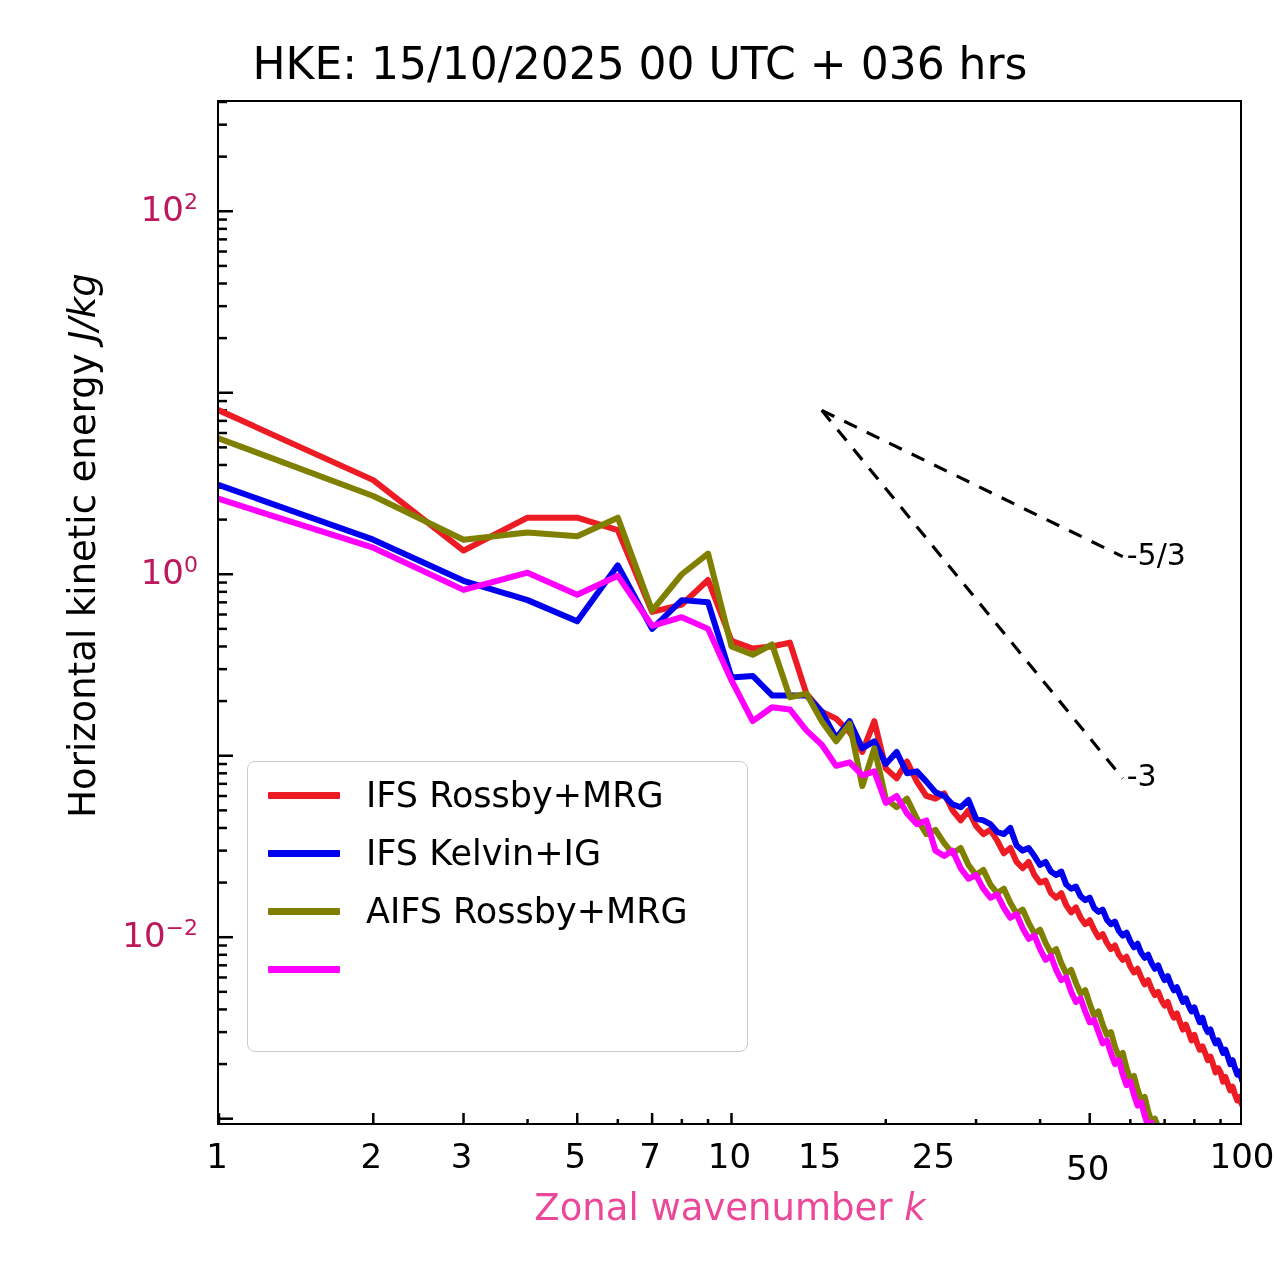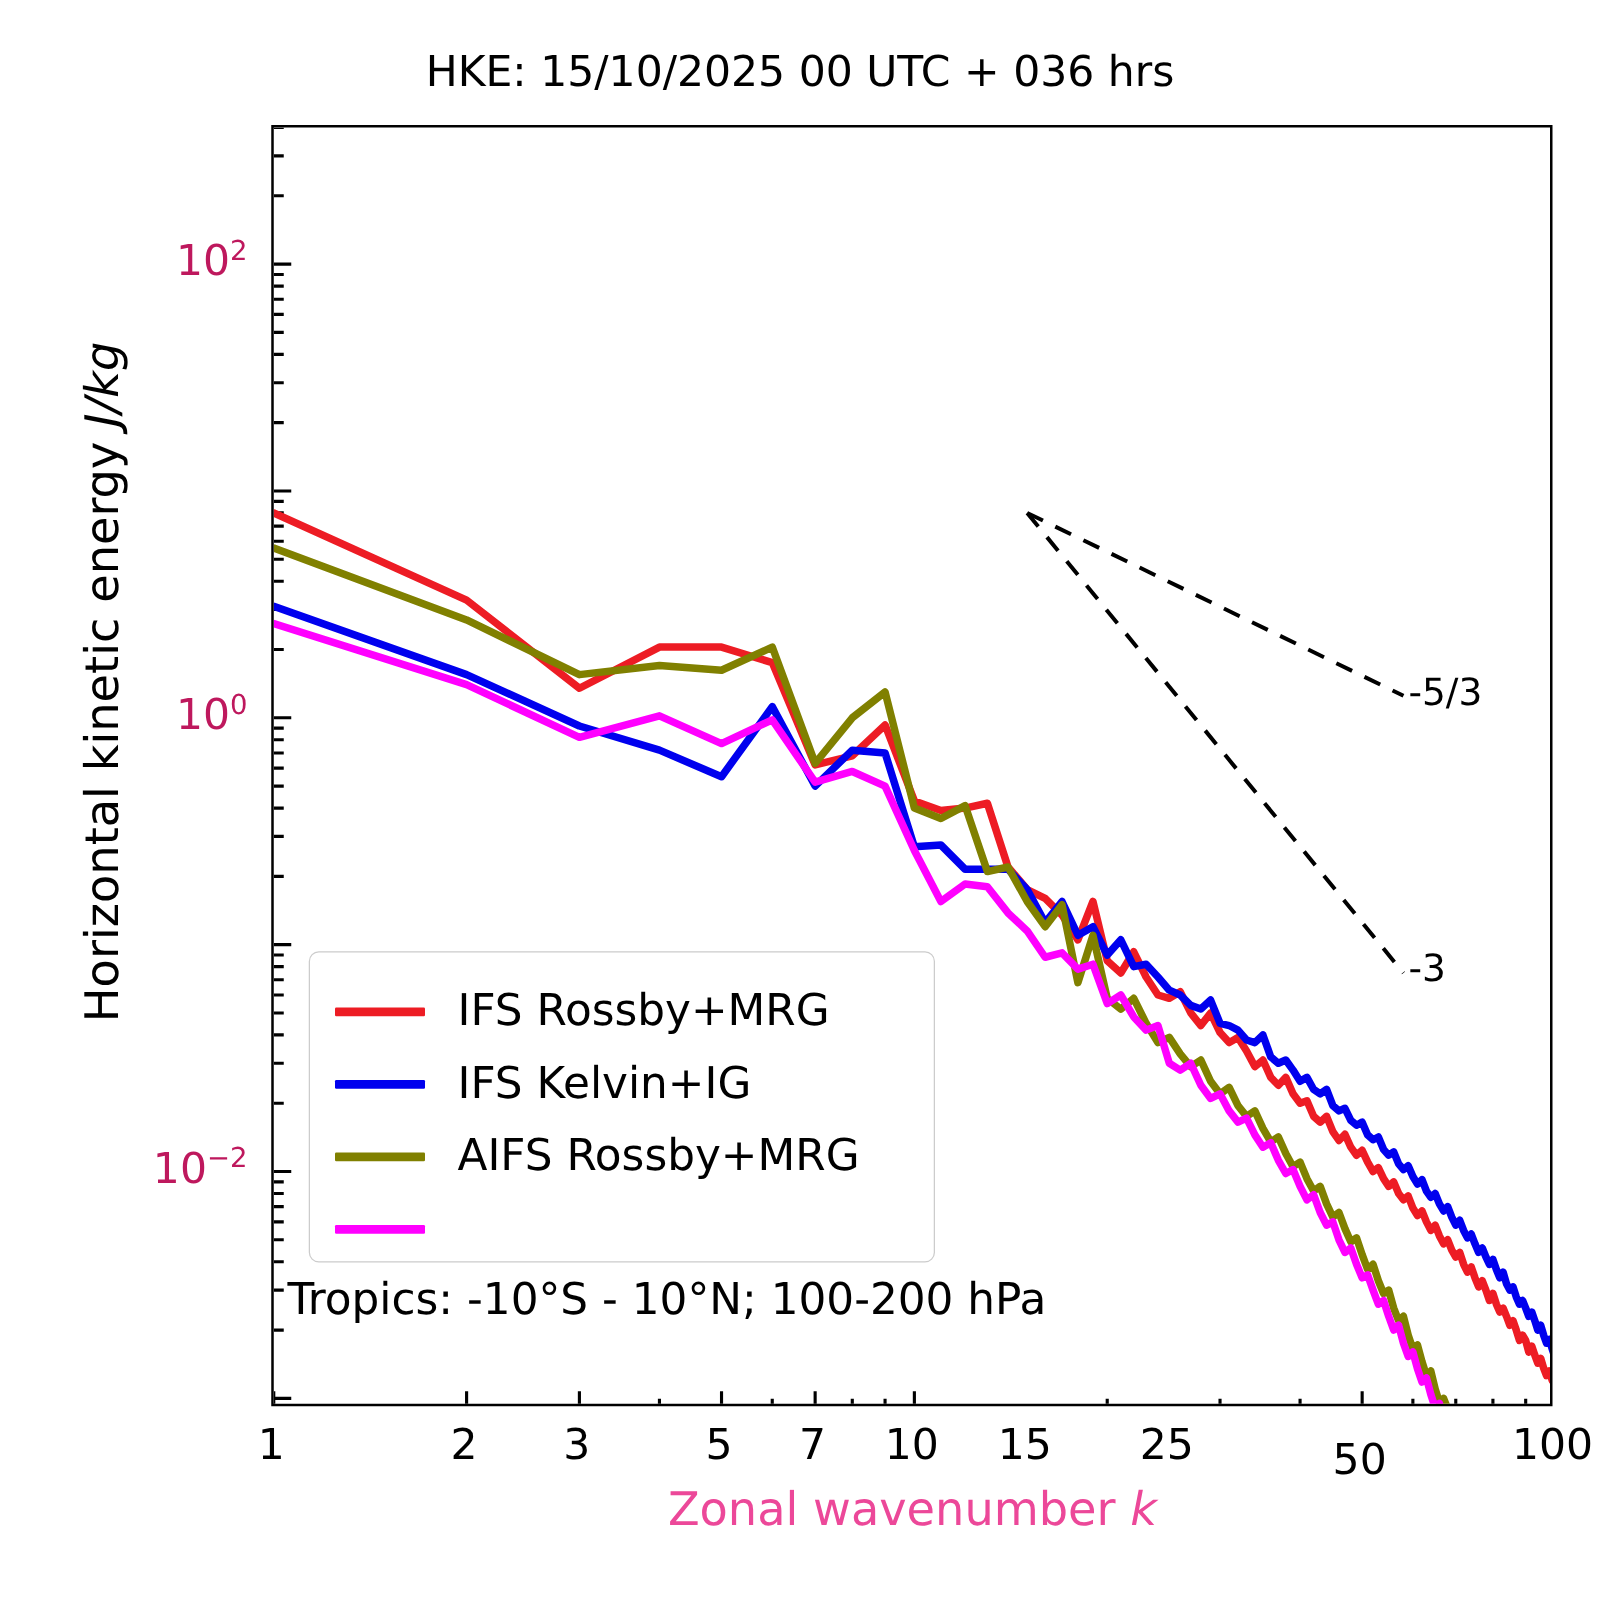--- a/index.html
+++ b/index.html
@@ -2,21 +2,21 @@
 <html><head>
 <meta charset="utf-8">
 <title>HKE spectrum</title>
 <style>
   html,body{margin:0;padding:0;background:#ffffff;}
   body{width:1280px;height:1288px;font-family:"DejaVu Sans",sans-serif;overflow:hidden;}
   #fig{position:relative;width:1280px;height:1288px;background:#ffffff;}
 
   #title{
     position:absolute; left:0; top:38px; width:1280px;
-    text-align:center; font-size:34px; color:#000;
+    text-align:center; font-size:44px; color:#000;
     font-family:"DejaVu Sans",sans-serif; letter-spacing:0px;
   }
 
   #ylabel{
     position:absolute; left:-268px; top:524px; width:700px;
     text-align:center; font-size:37px; color:#000;
     transform:rotate(-90deg); transform-origin:center center;
   }
   #ylabel .it{font-style:italic;}
 
@@ -40,25 +40,25 @@
   }
   .ytick-lab{
     position:absolute; font-size:34px; color:#be185d;
     transform:translateY(-50%); right:1082px; white-space:nowrap;
     text-align:right;
   }
   .ytick-lab sup{font-size:22px;vertical-align:super;}
 
   #legend{
     position:absolute; left:247px; top:761px;
-    width:501px; height:249px;
+    width:501px; height:291px;
     background:rgba(255,255,255,0.92);
     border:1.4px solid #cccccc; border-radius:8px;
     box-sizing:border-box;
-    padding:18px 0 0 0;
+    padding:4px 0 0 0;
   }
   .leg-row{display:flex;align-items:center;height:58px;padding-left:20px;}
   .leg-swatch{width:72px;height:7px;flex:0 0 auto;margin-right:26px;border-radius:1px;}
   .leg-text{font-size:35px;color:#000;line-height:1;white-space:nowrap;}
 
   #annot{
     position:absolute; left:230px; top:1020px;
     font-size:35px; color:#000; white-space:nowrap;
   }
 
@@ -198,15 +198,14 @@
       </div>
       <div class="leg-row">
         <div class="leg-swatch" style="background: rgb(128, 128, 0);"></div>
         <div class="leg-text">AIFS Rossby+MRG</div>
       </div>
       <div class="leg-row">
         <div class="leg-swatch" style="background: rgb(255, 0, 255);"></div>
       </div>
     </div>
 
-  <div id="annot">Tropics: -10°S - 10°N; 100-200 hPa</div>
 
 </div>
 
 </body></html>

